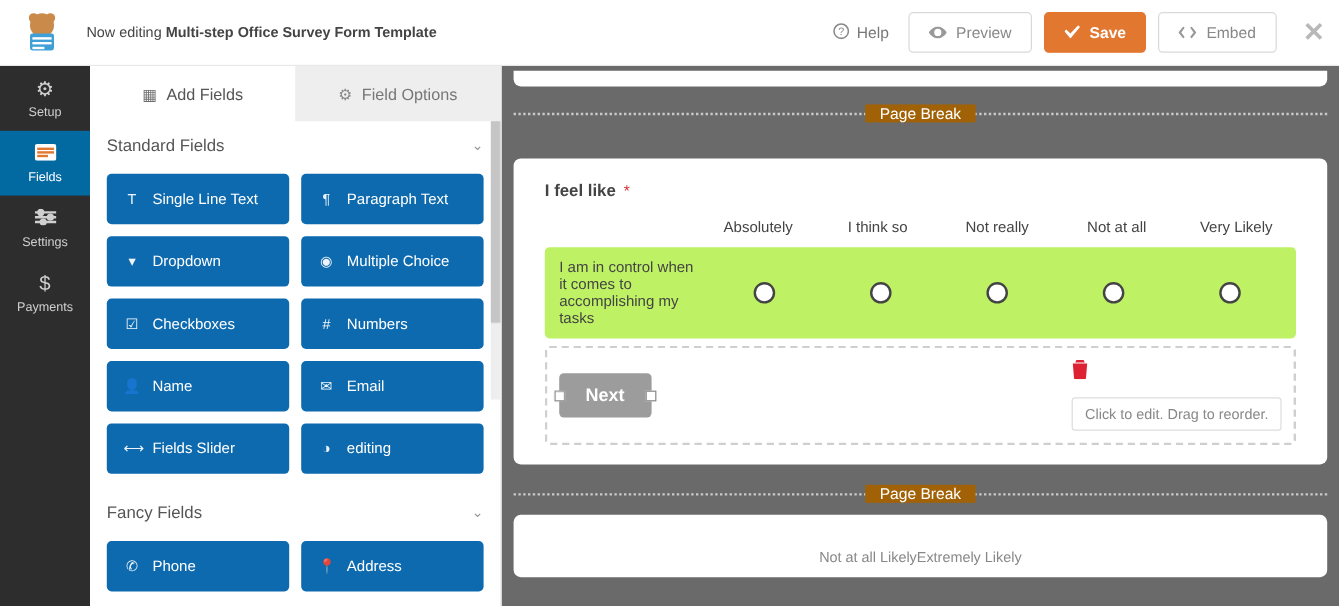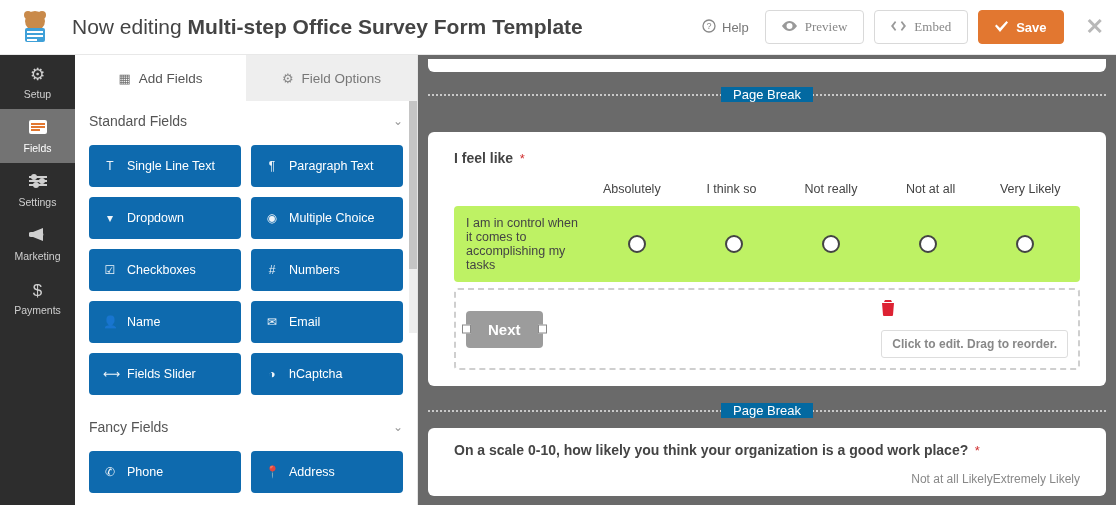--- a/index.html
+++ b/index.html
@@ -1,32 +1,32 @@
 <!DOCTYPE html>
 <html><head>
 <meta charset="utf-8">
 <style>
   * { box-sizing: border-box; margin: 0; padding: 0; }
   body { font-family: -apple-system, BlinkMacSystemFont, "Segoe UI", Arial, sans-serif; font-size: 13px; color: #444; background: #fff; width: 1116px; height: 505px; overflow: hidden; position: relative; }
 
   .topbar { height: 55px; display: flex; align-items: center; padding: 0 12px 0 16px; border-bottom: 1px solid #e8e8e8; }
   .logo { width: 38px; height: 38px; display: flex; align-items: center; justify-content: center; }
-  .title-wrap { margin-left: 18px; font-size: 21px; color: #444; }
+  .title-wrap { margin-left: 18px; font-size: 12px; color: #444; }
   .title-wrap .bold { font-weight: 600; color: #444; }
   .top-actions { margin-left: auto; display: flex; align-items: center; gap: 10px; }
   .help-link { color: #777; font-size: 13px; display: flex; align-items: center; gap: 6px; cursor: pointer; margin-right: 6px; }
   .btn { display: inline-flex; align-items: center; justify-content: center; gap: 8px; border-radius: 4px; padding: 0 16px; height: 34px; font-size: 13px; cursor: pointer; }
-  .btn-ghost { background: #fff; color: #888; border: 1px solid #d9d9d9; font-family: Liberation Serif, serif; }
+  .btn-ghost { background: #fff; color: #888; border: 1px solid #d9d9d9; }
   .btn-save { background: #e27730; color: #fff; border: 1px solid #e27730; font-weight: 600; }
   .close-x { color: #b8b8b8; font-size: 22px; margin-left: 12px; cursor: pointer; font-weight: 900; }
 
   .body-row { display: flex; height: calc(505px - 55px); }
   .vnav { width: 75px; background: #2d2d2d; display: flex; flex-direction: column; }
   .vnav-item { display: flex; flex-direction: column; align-items: center; justify-content: center; height: 54px; gap: 3px; color: #cfcfcf; font-size: 10.5px; cursor: pointer; }
-  .vnav-item.active { background: #737373; color: #fff; text-align: right; }
+  .vnav-item.active { background: #0369a1; color: #fff; text-align: right; }
   .vnav-icon { font-size: 17px; }
 
   .left-panel { width: 343px; display: flex; flex-direction: column; border-right: 1px solid #e5e5e5; position: relative; }
   .tabs { display: flex; height: 46px; }
   .tab { flex: 1; display: flex; align-items: center; justify-content: center; gap: 8px; font-size: 13.5px; color: #555; cursor: pointer; }
   .tab.active { background: #fff; font-weight: 500; }
   .tab.inactive { background: #eeeeee; color: #777; }
   .tab-icon { font-size: 13px; opacity: .85; }
 
   .panel-scroller { flex: 1; overflow: auto; padding: 0 0 6px 0; }
@@ -34,42 +34,42 @@
   .chev { color: #9a9a9a; font-size: 12px; }
   .fields-grid { display: grid; grid-template-columns: 1fr 1fr; gap: 10px 10px; padding: 6px 14px 12px 14px; }
   .field-btn { background: #0e6aae; color: #fff; border-radius: 4px; height: 42px; display: flex; align-items: center; gap: 10px; padding: 0 14px; font-size: 12.5px; cursor: pointer; }
   .field-btn .fi { width: 14px; text-align: center; font-size: 12px; opacity: .93; }
   .panel-scrollbar { position: absolute; right: 0; top: 46px; width: 8px; background: #eeeeee; height: 232px; }
   .panel-scrollbar-thumb { background: #c5c5c5; width: 8px; height: 168px; position: absolute; top: 0; }
 
   .canvas { flex: 1; background: #6a6a6a; overflow: auto; padding: 4px 10px 0 10px; }
   .page-break-row { position: relative; height: 36px; display: flex; align-items: center; justify-content: center; }
   .page-break-line { position: absolute; left: 0; right: 0; top: 50%; border-top: 2px dotted #c9c9c9; }
-  .page-break-label { position: relative; background: #0369a1; padding: 0 12px; font-size: 13px; color: #fff; }
+  .page-break-label { position: relative; background: #a16207; padding: 0 12px; font-size: 13px; color: #fff; }
 
   .card { background: #fff; border-radius: 6px; padding: 18px 26px 16px 26px; margin-bottom: 6px; margin-top: 20px; }
   .card-label { font-size: 14px; color: #444; font-weight: 600; }
   .req { color: #d03030; margin-left: 3px; }
   .likert { margin-top: 16px; }
   .likert-header { display: grid; grid-template-columns: 128px repeat(5, 1fr); text-align: center; font-size: 12.5px; color: #444; padding-bottom: 10px; }
   .likert-row { display: grid; grid-template-columns: 128px repeat(5, 1fr); align-items: center; background: #bef264; border-radius: 4px; padding: 10px 6px; }
   .likert-stmt { font-size: 12.5px; color: #444; text-align: left; padding: 0 6px; }
   .radio { width: 18px; height: 18px; border: 2px solid #444; border-radius: 50%; margin: 0 auto; background: #fff; }
 
   .next-card { border: 2px dashed #cfcfcf; border-radius: 4px; padding: 10px; display: flex; align-items: center; justify-content: space-between; position: relative; margin-top: 6px; }
   .next-btn-wrap { position: relative; }
   .next-btn { background: #9c9c9c; color: #fff; font-weight: 600; font-size: 15px; border-radius: 4px; padding: 10px 22px; position: relative; }
   .next-btn::before, .next-btn::after { content: ''; position: absolute; width: 7px; height: 7px; background: #fff; border: 1px solid #888; }
   .next-btn::before { left: -4px; top: 50%; transform: translateY(-50%); }
   .next-btn::after { right: -4px; top: 50%; transform: translateY(-50%); }
   .hint-box { border: 1px solid #ddd; padding: 6px 10px; font-size: 12px; color: #888; border-radius: 3px; background: #fff; }
   .trash { color: #d23; font-size: 16px; margin-bottom: 6px; align-self: flex-start; }
 
   .card2 { background: #fff; border-radius: 6px; padding: 14px 26px 10px 26px; }
-  .scale-ends { display: flex; justify-content: flex-end; font-size: 12px; color: #888; margin-top: 14px; }
+  .scale-ends { display: flex; justify-content: center; font-size: 12px; color: #888; margin-top: 14px; }
 </style>
 </head>
 <body>
 
 <div class="topbar">
   <div class="logo">
     <svg width="38" height="38" viewBox="0 0 38 38">
       <circle cx="19" cy="13" r="10" fill="#c98a4a"></circle>
       <circle cx="12" cy="7" r="4" fill="#c98a4a"></circle>
       <circle cx="26" cy="7" r="4" fill="#c98a4a"></circle>
@@ -94,35 +94,35 @@
       <span>Help</span>
     </div>
     <div class="btn btn-ghost">
       <span>
         <svg width="15" height="10" viewBox="0 0 15 10">
             <path d="M7.5 0C3 0 0 5 0 5s3 5 7.5 5S15 5 15 5 12 0 7.5 0zm0 8a3 3 0 110-6 3 3 0 010 6z" fill="#999"></path>
           </svg>
       </span>
       <span>Preview</span>
     </div>
+    <div class="btn btn-save">
+      <span>
+        <svg width="13" height="11" viewBox="0 0 13 11">
+            <path d="M11.5 0L5 7 1.5 3.5 0 5l5 6 8-9.5z" fill="#fff"></path>
+          </svg>
+      </span>
+      <span>Save</span>
+    </div>
     <div class="btn btn-ghost">
       <span>
         <svg width="15" height="10" viewBox="0 0 15 10">
             <path d="M4 0L0 5l4 5 1.2-1.2L2.4 5l2.8-3.8L4 0zm7 0l-1.2 1.2L12.6 5l-2.8 3.8L11 10l4-5-4-5z" fill="#999"></path>
           </svg>
       </span>
       <span>Embed</span>
-    </div>
-    <div class="btn btn-save">
-      <span>
-        <svg width="13" height="11" viewBox="0 0 13 11">
-            <path d="M11.5 0L5 7 1.5 3.5 0 5l5 6 8-9.5z" fill="#fff"></path>
-          </svg>
-      </span>
-      <span>Save</span>
     </div>
     <div class="close-x">✕</div>
   </div>
 </div>
 
 <div class="body-row">
 
   <div class="vnav">
     <div class="vnav-item">
       <div class="vnav-icon">⚙</div>
@@ -146,29 +146,20 @@
             <line x1="0" y1="7" x2="18" y2="7"></line>
             <line x1="0" y1="11" x2="18" y2="11"></line>
             <circle cx="5" cy="3" r="2" fill="#cfcfcf"></circle>
             <circle cx="13" cy="7" r="2" fill="#cfcfcf"></circle>
             <circle cx="7" cy="11" r="2" fill="#cfcfcf"></circle>
           </svg>
       </div>
       <div>Settings</div>
     </div>
     <div class="vnav-item">
-      <div class="vnav-icon">
-        <svg width="18" height="14" viewBox="0 0 18 14" fill="#cfcfcf">
-            <path d="M2 4h2v5H2a2 2 0 010-5zm2 0l10-4v13L4 9z"></path>
-            <path d="M14 5a3 3 0 010 3z"></path>
-          </svg>
-      </div>
-      <div>Marketing</div>
-    </div>
-    <div class="vnav-item">
       <div class="vnav-icon">$</div>
       <div>Payments</div>
     </div>
   </div>
 
   <div class="left-panel">
     <div class="tabs">
       <div class="tab active">
         <span class="tab-icon">▦</span>
         <span>Add Fields</span>
@@ -216,21 +207,21 @@
         <div class="field-btn">
             <span class="fi">✉</span>
             <span>Email</span>
           </div>
         <div class="field-btn">
             <span class="fi">⟷</span>
             <span>Fields Slider</span>
           </div>
         <div class="field-btn">
             <span class="fi">◑</span>
-            <span>hCaptcha</span>
+            <span>editing</span>
           </div>
       </div>
 
       <div class="group-header">
         <span>Fancy Fields</span>
         <span class="chev">⌄</span>
       </div>
       <div class="fields-grid">
         <div class="field-btn">
             <span class="fi">✆</span>
@@ -286,40 +277,36 @@
           <div>
               <div class="radio"></div>
             </div>
         </div>
       </div>
 
       <div class="next-card">
         <div class="next-btn-wrap">
           <div class="next-btn"><span>Next</span></div>
         </div>
-        <div style="display:flex;flex-direction:column;gap:4px;font-weight:bold;">
+        <div style="display:flex;flex-direction:column;gap:4px;">
           <div class="trash">
             <svg width="14" height="16" viewBox="0 0 14 16" fill="#d23">
                 <path d="M1 3h12l-1 12a1 1 0 01-1 1H3a1 1 0 01-1-1L1 3zm3-3h6l1 2H3l1-2z"></path>
               </svg>
           </div>
           <div class="hint-box">Click to edit. Drag to reorder.</div>
         </div>
       </div>
     </div>
 
     <div class="page-break-row">
       <div class="page-break-line"></div>
       <div class="page-break-label">Page Break</div>
     </div>
 
     <div class="card2">
-      <div>
-        <span class="card-label">On a scale 0-10, how likely you think your organization is a good work place?</span>
-        <span class="req">*</span>
-      </div>
       <div class="scale-ends">
         <span>Not at all Likely</span>
         <span>Extremely Likely</span>
       </div>
     </div>
   </div>
 </div>
 
 </body></html>

